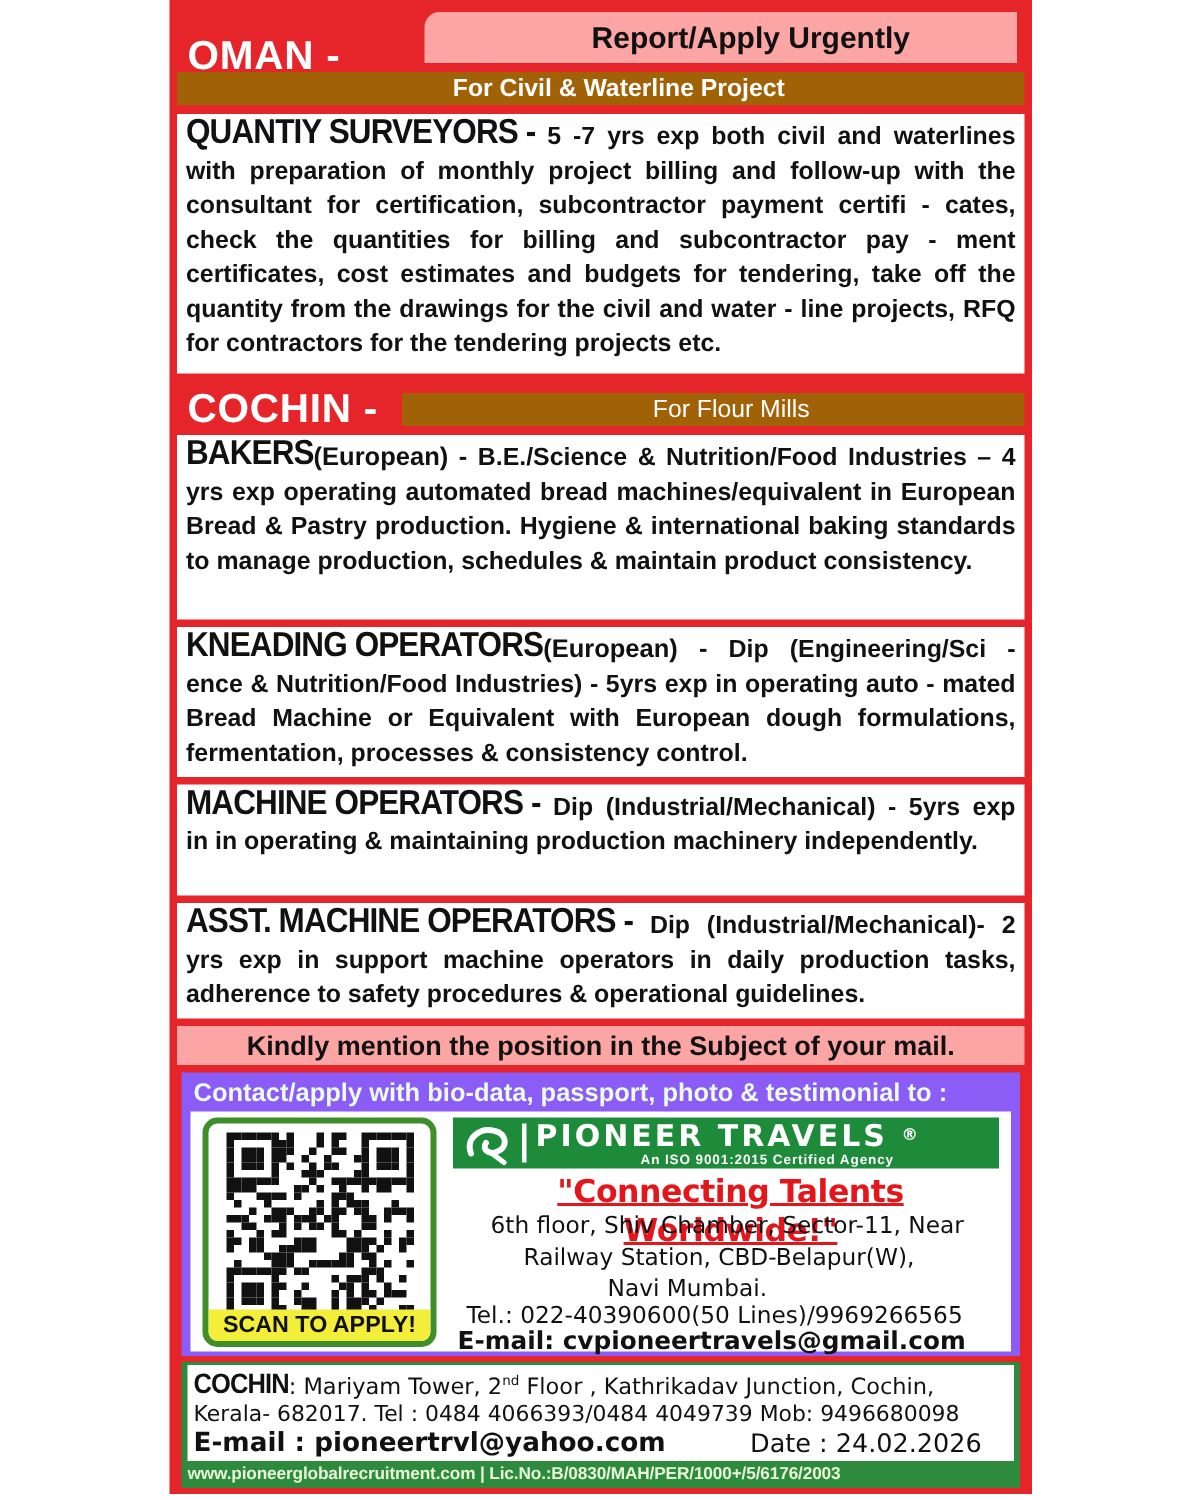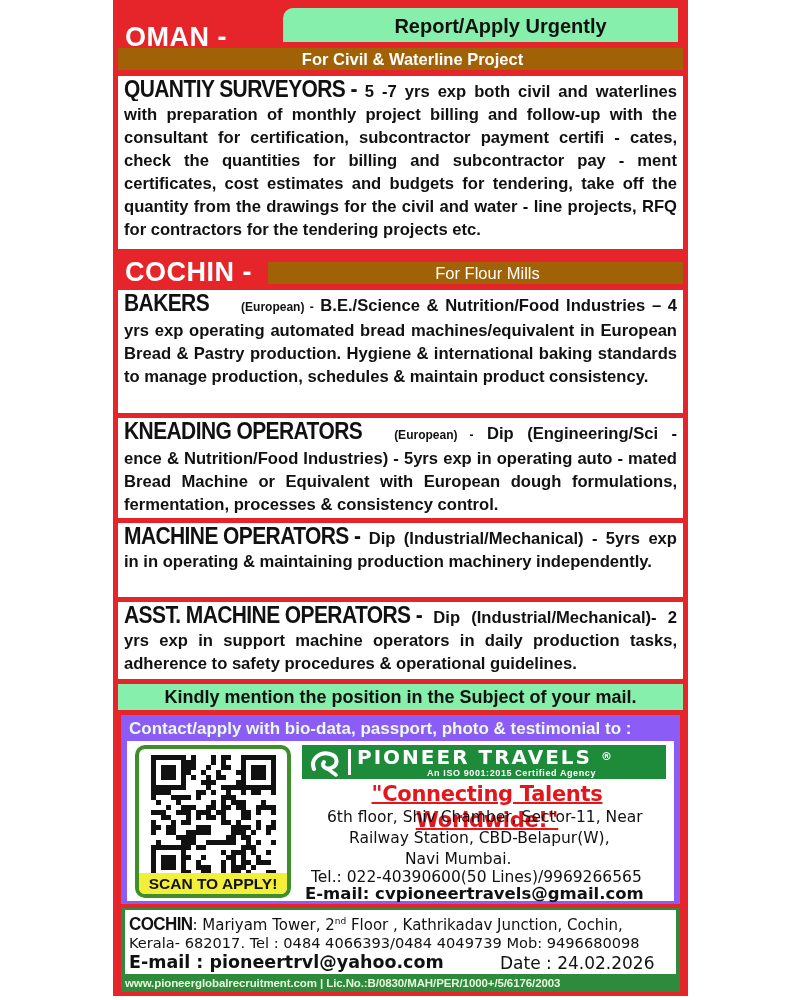--- a/index.html
+++ b/index.html
@@ -4,25 +4,25 @@
 <style>
   html, body { margin: 0; padding: 0; background: #ffffff; }
   body { width: 800px; height: 1000px; position: relative; overflow: hidden; font-family: "Liberation Sans", sans-serif; }
   .poster {
     position: absolute; left: 113px; top: 0; width: 575px; height: 996px;
     background: #e5252a; box-sizing: border-box;
   }
   .abs { position: absolute; box-sizing: border-box; }
   .white { background: #ffffff; }
   .green { background: #a16207; color: #ffffff; padding-left: 24px; }
-  .yellow { background: #86efac; }
+  .yellow { background: #fca5a5; }
   .title-country { color: #ffffff; font-weight: bold; font-family: "Liberation Sans", sans-serif; letter-spacing: 0.5px; }
   .job { color: #111; font-size: 16.6px; line-height: 23px; font-weight: bold; padding: 2px 6px 0 6px; text-align: justify; }
   .job-title { font-family: "Liberation Sans", sans-serif; font-weight: 900; font-size: 21px; letter-spacing: -0.6px; transform: scaleY(1.1); display: inline-block; transform-origin: bottom; }
-  .job-sub { font-size: 12px; font-weight: bold; margin-left: 32px; }
+  .job-sub { font-size: 17px; font-weight: bold; }
   .center { text-align: center; }
   .qr-wrap { border: 4px solid #3e8f2a; border-radius: 10px; background: #fff; overflow: hidden; }
   .qr { display: grid; grid-template-columns: repeat(25, 5px); grid-template-rows: repeat(25, 5px); }
   .qr span { width: 5px; height: 5px; }
   .qr .b { background: #111; }
   .scan { background: #f2ee3a; color: #111; font-weight: bold; font-size: 15.5px; text-align: center; }
   .pt-logo { background: #1e8b3a; color: #fff; display: flex; align-items: center; }
   .pt-name { font-family: "DejaVu Sans", sans-serif; font-weight: bold; font-size: 20px; letter-spacing: 2px; line-height: 22px; }
   .pt-cert { font-size: 9px; font-weight: bold; letter-spacing: 0.6px; text-align: center; }
   .tagline { color: #e3161c; font-weight: bold; font-size: 21px; text-decoration: underline; text-decoration-thickness: 2px; text-align: center; font-family: "DejaVu Sans", sans-serif; letter-spacing: -0.3px; }

